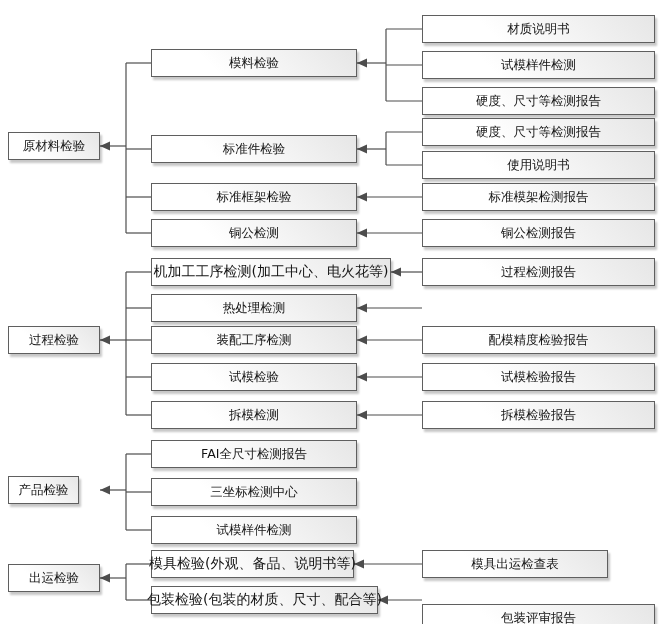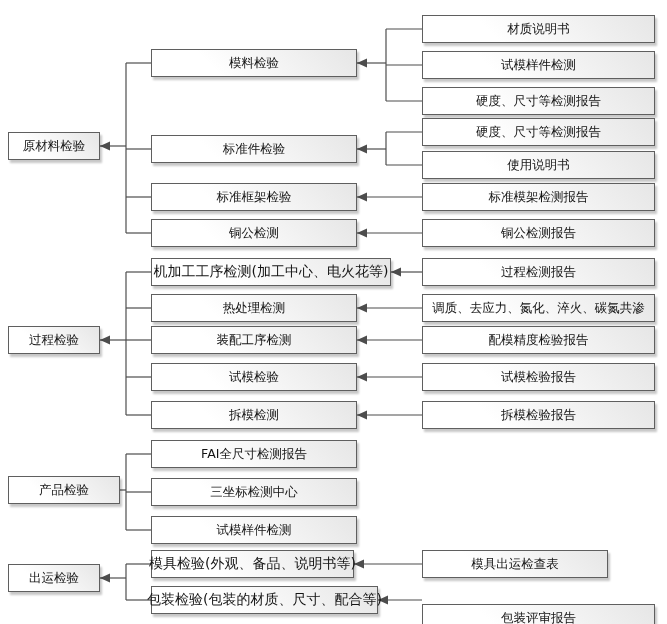--- a/index.html
+++ b/index.html
@@ -75,21 +75,21 @@
       <line x1="422" y1="340" x2="357" y2="340" marker-end="url(#ah)"></line>
       <line x1="422" y1="377" x2="357" y2="377" marker-end="url(#ah)"></line>
       <line x1="422" y1="415" x2="357" y2="415" marker-end="url(#ah)"></line>
       <line x1="422" y1="564" x2="354" y2="564" marker-end="url(#ah)"></line>
       <line x1="422" y1="600" x2="378" y2="600" marker-end="url(#ah)"></line>
     </g>
   </svg>
 
   <div class="box" style="left:8px;top:132px;width:92px">原材料检验</div>
   <div class="box" style="left:8px;top:326px;width:92px">过程检验</div>
-  <div class="box" style="left:8px;top:476px;width:112px">产品检验</div>
+  <div class="box" style="left:8px;top:476px;width:71px">产品检验</div>
   <div class="box" style="left:8px;top:564px;width:92px">出运检验</div>
 
   <div class="box" style="left:151px;top:49px;width:206px">模料检验</div>
   <div class="box" style="left:151px;top:183px;width:206px">标准框架检验</div>
   <div class="box" style="left:151px;top:135px;width:206px">标准件检验</div>
   <div class="box" style="left:151px;top:219px;width:206px">铜公检测</div>
   <div class="box tight" style="left:151px;top:258px;width:240px">机加工工序检测(加工中心、电火花等)</div>
   <div class="box" style="left:151px;top:294px;width:206px">热处理检测</div>
   <div class="box" style="left:151px;top:326px;width:206px">装配工序检测</div>
   <div class="box" style="left:151px;top:363px;width:206px">试模检验</div>
@@ -101,20 +101,19 @@
   <div class="box tight" style="left:151px;top:586px;width:227px">包装检验(包装的材质、尺寸、配合等)</div>
 
   <div class="box" style="left:422px;top:15px;width:233px">材质说明书</div>
   <div class="box" style="left:422px;top:51px;width:233px">试模样件检测</div>
   <div class="box" style="left:422px;top:87px;width:233px">硬度、尺寸等检测报告</div>
   <div class="box" style="left:422px;top:118px;width:233px">硬度、尺寸等检测报告</div>
   <div class="box" style="left:422px;top:151px;width:233px">使用说明书</div>
   <div class="box" style="left:422px;top:183px;width:233px">标准模架检测报告</div>
   <div class="box" style="left:422px;top:219px;width:233px">铜公检测报告</div>
   <div class="box" style="left:422px;top:258px;width:233px">过程检测报告</div>
-  <div class="box" style="left:422px;top:294px;width:233px">调质、去应力、氮化、淬火、碳氮共渗</div>
   <div class="box" style="left:422px;top:326px;width:233px">配模精度检验报告</div>
   <div class="box" style="left:422px;top:363px;width:233px">试模检验报告</div>
   <div class="box" style="left:422px;top:401px;width:233px">拆模检验报告</div>
   <div class="box" style="left:422px;top:550px;width:186px">模具出运检查表</div>
   <div class="box" style="left:422px;top:604px;width:233px">包装评审报告</div>
 
 </div>
 
 </body></html>

